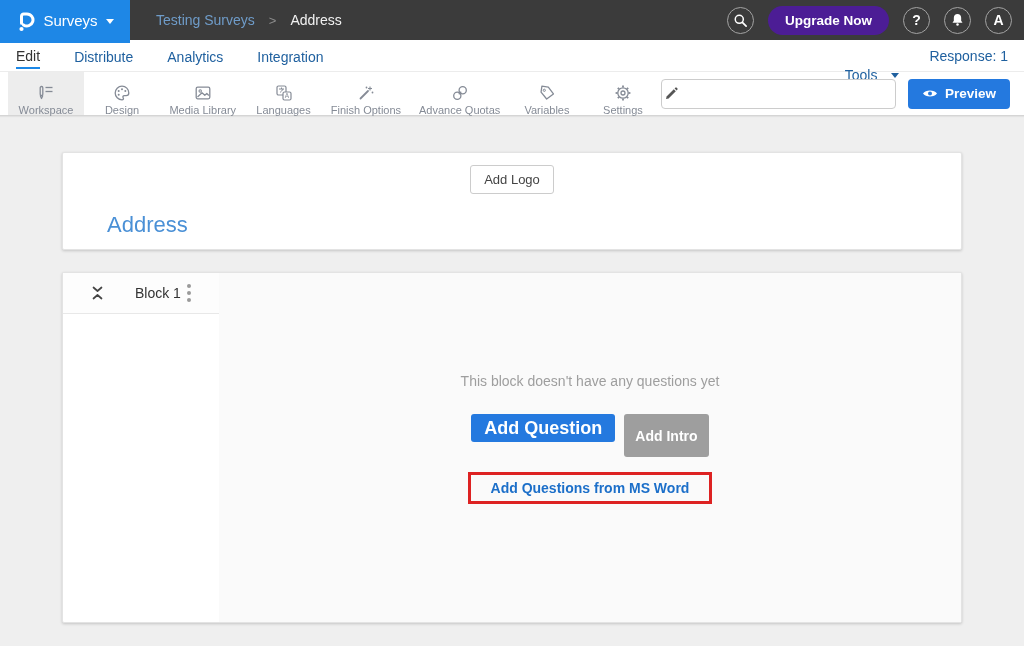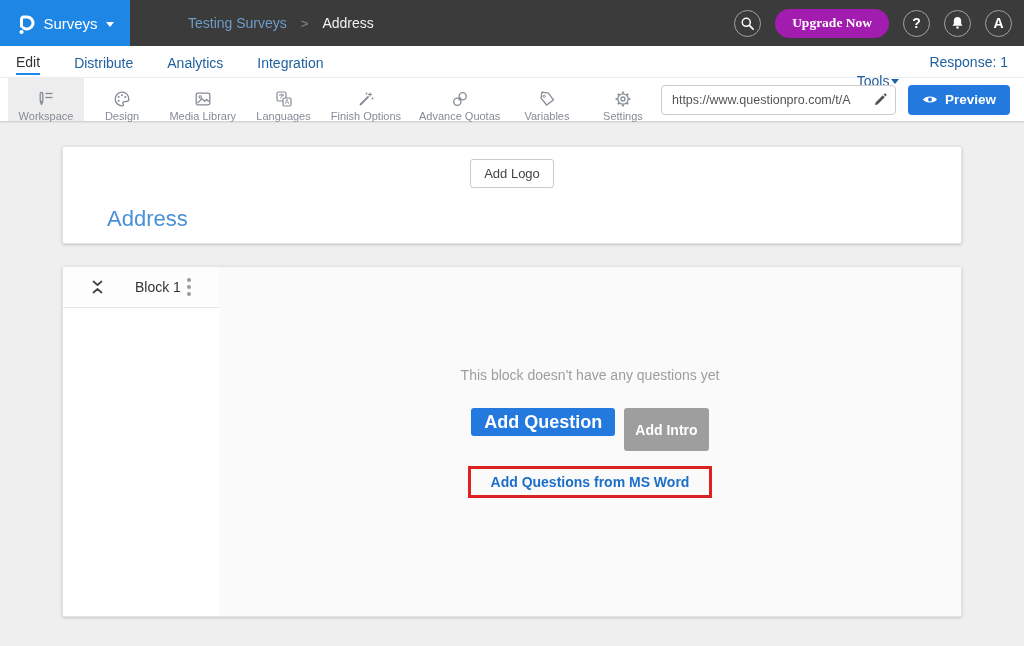--- a/index.html
+++ b/index.html
@@ -6,22 +6,22 @@
   html,body { width:1024px; height:646px; }
   body {
     font-family:"Liberation Sans", sans-serif;
     background:#efefef;
     overflow:hidden;
     position:relative;
   }
 
   
   .topbar {
-    height:46px; background:#3b3b3b;
-    display:flex; align-items:center;gap:32px;
+    height:40px; background:#3b3b3b;
+    display:flex; align-items:center;
   }
   .brand {
     width:130px; height:46px; background:#1e87e6;
     display:flex; align-items:center; justify-content:center;
     gap:8px; cursor:pointer; flex:0 0 auto;
   }
   .brand-name { color:#fff; font-size:15px; }
   .caret-down {
     width:0; height:0; border-left:4px solid transparent;
     border-right:4px solid transparent; border-top:5px solid #fff;
@@ -32,35 +32,35 @@
   .crumb-sep { color:#8d8d8d; font-size:13px; }
   .crumb-current { color:#f1f1f1; }
   .topbar-right { margin-left:auto; display:flex; align-items:center; gap:14px; padding-right:12px; }
   .circle-btn {
     width:27px; height:27px; border-radius:50%;
     border:1px solid #a3a3a3; background:transparent;
     display:flex; align-items:center; justify-content:center;
     color:#fff; font-size:14px; font-weight:bold; cursor:pointer;
   }
   .upgrade-btn {
-    height:29px; border:none; border-radius:15px; background:#a21caf;
+    height:29px; border:none; border-radius:15px; background:#4c1d95;
     color:#fff; font-weight:bold; font-size:13.5px; padding:0 17px;
-    cursor:pointer; font-family:Liberation Serif, serif;text-align:right;
+    cursor:pointer; font-family:Liberation Sans, sans-serif;text-align:right;
   }
 
   
   .navrow {
     height:32px; background:#fff; display:flex; align-items:center;
     padding:0 16px; border-bottom:1px solid #ececec;
   }
   .nav-tabs { display:flex; align-items:center; gap:34px; }
   .tab { font-size:14px; color:#1f609f; cursor:pointer; text-decoration:none; padding:5px 0 3px; }
   .tab.active { color:#333; border-bottom:2px solid #1b87e6; }
   .navrow-right { margin-left:auto; display:flex; align-items:center; gap:30px; }
-  .tools-link { font-size:14px; color:#1f609f; cursor:pointer; display:flex; align-items:center; gap:2px;margin-top:38px; }
+  .tools-link { font-size:14px; color:#1f609f; cursor:pointer; display:flex; align-items:center; gap:14px;margin-top:38px; }
   .caret-down-blue {
     width:0; height:0; border-left:4px solid transparent;
     border-right:4px solid transparent; border-top:5px solid #1f609f;
     display:inline-block; margin-top:2px;
   }
   .response-label { font-size:14px; color:#1f609f; }
 
   
   .toolbar {
     height:44px; background:#fff; display:flex; align-items:stretch;
@@ -85,21 +85,21 @@
     min-width:0; background:transparent;
   }
   .url-edit-btn { border:none; background:transparent; padding:0 8px 0 2px; cursor:pointer; display:flex; align-items:center; }
   .preview-btn {
     height:30px; background:#2479df; color:#fff; border:none; border-radius:4px;
     font-size:13.5px; font-weight:bold; padding:0 14px; cursor:pointer;
     display:flex; align-items:center; gap:7px; font-family:"Liberation Sans", sans-serif;
   }
 
   
-  .content { padding-top:24px; }
+  .content { padding-top:36px; }
   .card {
     width:900px; margin:0 auto; background:#fff;
     border:1px solid #e3e3e3; border-radius:2px;
     box-shadow:0 1px 3px rgba(0,0,0,.18);
   }
   .header-card { height:98px; padding-top:12px; position:relative; }
   .add-logo-btn {
     display:block; margin:0 auto; background:#fff; border:1px solid #ccc;
     border-radius:3px; padding:6px 13px; font-size:13px; color:#444;
     cursor:pointer; font-family:"Liberation Sans", sans-serif;
@@ -300,21 +300,20 @@
         </g>
         <circle cx="9" cy="9" r="5.2" fill="#fff" stroke="#858b96" stroke-width="1.3"></circle>
         <circle cx="9" cy="9" r="2" fill="none" stroke="#858b96" stroke-width="1.3"></circle>
       </svg>
     </span>
     <span class="tool-label">Settings</span>
   </div>
 
   <div class="toolbar-right">
     <div class="url-wrap">
-      <input class="url-input" type="text" value="https://www.questionpro.com/t/A" style="">
       <button class="url-edit-btn">
         <span style="display:flex;">
           <svg width="14" height="14" viewBox="0 0 14 14">
             <path d="M2 12 L2.6 9.4 L9.8 2.2 L11.8 4.2 L4.6 11.4 Z" fill="#555"></path>
             <path d="M10.6 1.4 L12.6 3.4 L13.3 2.7 a1 1 0 0 0 0-1.4 l-.6-.6 a1 1 0 0 0-1.4 0 Z" fill="#555"></path>
           </svg>
         </span>
       </button>
     </div>
     <button class="preview-btn">

